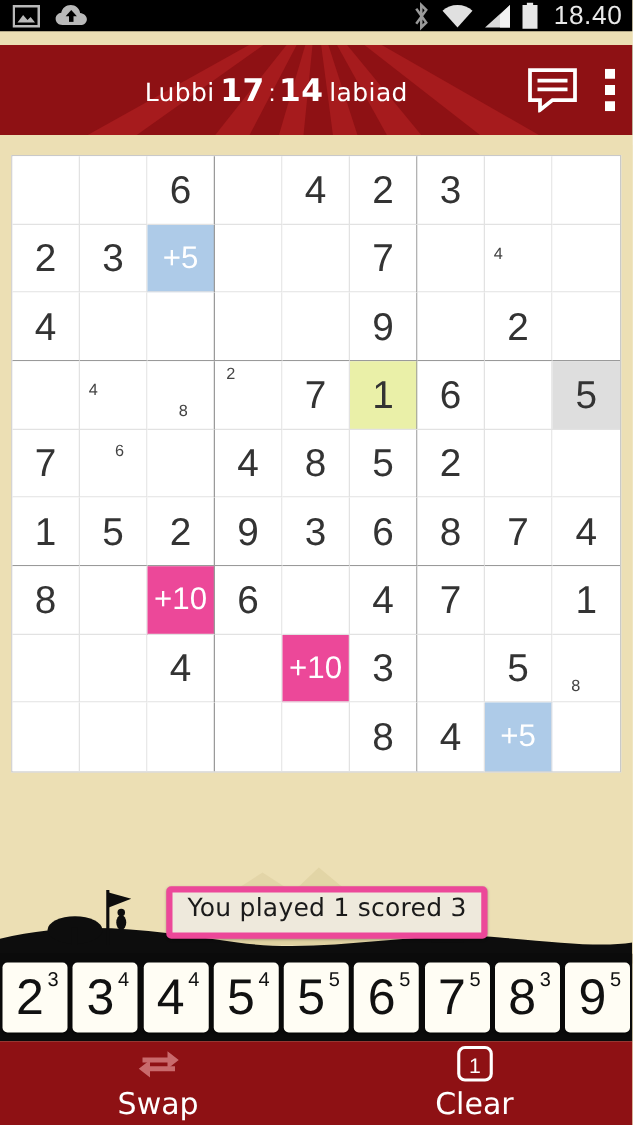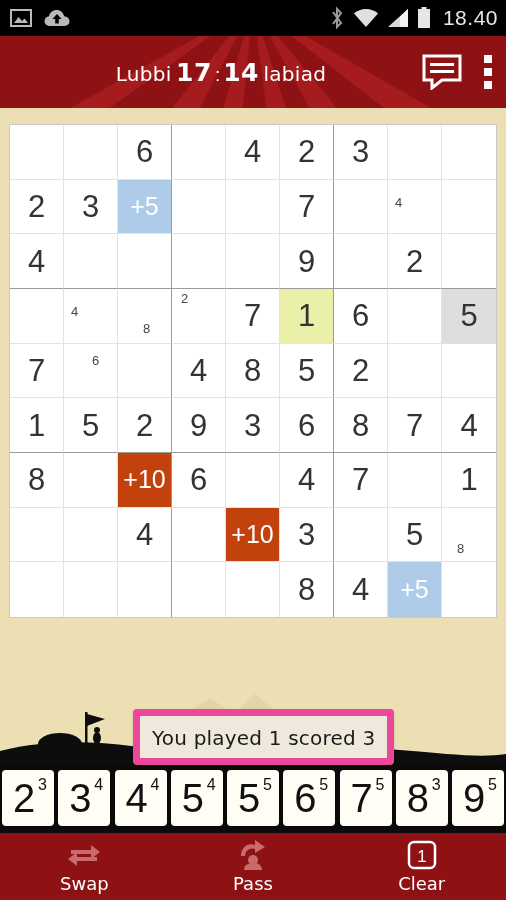--- a/index.html
+++ b/index.html
@@ -6,21 +6,21 @@
   html, body {
     width: 506px; height: 900px;
     font-family: "Liberation Sans", sans-serif;
     overflow: hidden;
     background: #ecdfb4;
   }
   #app { position: relative; width: 506px; height: 900px; }
 
   
   .statusbar {
-    position: absolute; top: 0; left: 0; width: 506px; height: 36px;
+    position: absolute; top: 0; left: 0; width: 506px; height: 25px;
     background: #000; display: flex; align-items: center;
     padding: 0 8px 0 10px;
   }
   .sb-left { display: flex; align-items: center; gap: 12px; }
   .sb-right { margin-left: auto; display: flex; align-items: center; gap: 8px; }
   .sb-clock {
     color: #e8e8e8; font-size: 21px; letter-spacing: .5px;
     font-family: "Liberation Sans", sans-serif; padding-left: 4px;
   }
   .sb-ico { display: block; }
@@ -72,43 +72,43 @@
   
   .cell.blk-r { border-right: 1px solid #9a9a9a; }
   .cell.blk-b { border-bottom: 1px solid #9a9a9a; }
 
   .val {
     font-family: "Liberation Sans", sans-serif;
     font-size: 31px; color: #333; line-height: 1;
   }
   .cell.bonus .val { color: #fff; font-size: 25px; }
   .cell.bonus5 { background: #aecbe8; }
-  .cell.bonus10 { background: #c2410c; }
+  .cell.bonus10 { background: #ec4899; }
   .cell.sel { background: #eaf0a8; }
   .cell.grey { background: #dedede; }
 
   .note {
     position: absolute; font-size: 13px; color: #444;
     font-family: "Liberation Sans", sans-serif; line-height: 1;
   }
   .note.tl { left: 7px; top: 16px; }
   .note.tl2 { left: 9px; top: 3px; }
   .note.bc { left: 25px; bottom: 8px; }
   .note.cr { left: 28px; top: 10px; }
   .note.bl { left: 15px; bottom: 6px; }
 
   
   .scene {
     position: absolute; top: 626px; left: 0; width: 506px; height: 145px;
     background: #ecdfb4; overflow: hidden;
   }
   .msg {
     position: absolute; left: 133px; top: 709px; z-index: 5;
-    background: #eee9dc; border: 7px solid #ec4899;
-    border-radius: 4px; padding: 10px 12px 8px;
+    background: #eee9dc; border: 5px solid #ec4899;
+    border-radius: 4px; padding: 0 12px 8px;
     box-shadow: 0 1px 2px rgba(0,0,0,.25);
   }
   .msg span {
     font-family: "DejaVu Sans", sans-serif; font-size: 20px; color: #1a1a1a;
     white-space: nowrap; letter-spacing: .2px;
   }
 
   
   .rack {
     position: absolute; top: 763px; left: 0; width: 506px; height: 70px;
@@ -134,21 +134,21 @@
   
   .navbar {
     position: absolute; top: 833px; left: 0; width: 506px; height: 67px;
     background: #8e1114; display: flex;
   }
   .navitem {
     flex: 1; display: flex; flex-direction: column;
     align-items: center; justify-content: center; gap: 3px;
   }
   .navitem .nav-lbl {
-    font-family: "DejaVu Sans", sans-serif; color: #fff; font-size: 18px;
+    font-family: "DejaVu Sans", sans-serif; color: #fff; font-size: 24px;
   }
   .nav-ico { height: 30px; display: flex; align-items: center; }
 </style>
 </head>
 <body>
 
 <div id="app">
 
   <div class="statusbar">
     <div class="sb-left">
@@ -459,30 +459,20 @@
     <div class="navitem">
       <div class="nav-ico">
         <svg width="34" height="28" viewBox="0 0 34 28">
           <path d="M4 9 H24 L24 4 L33 11 L24 18 L24 13 H4 Z" fill="#c96a6c"></path>
           <path d="M30 22 H10 L10 17 L1 24 L10 31 L10 26 H30 Z" fill="#c96a6c" transform="translate(0,-6)"></path>
         </svg>
       </div>
       <div class="nav-lbl">Swap</div>
     </div>
 
-    <div class="navitem">
-      <div class="nav-ico">
-        <svg width="34" height="30" viewBox="0 0 34 30">
-          <path d="M5 16 C5 7 12 2 19 5 L19 0 L29 7 L19 13 L19 9 C14 7 9 11 9 16 Z" fill="#c96a6c"></path>
-          <circle cx="17" cy="20" r="5" fill="#c96a6c"></circle>
-          <path d="M8 30 C8 25 12 23 17 23 C22 23 26 25 26 30 Z" fill="#c96a6c"></path>
-        </svg>
-      </div>
-      <div class="nav-lbl">Pass</div>
-    </div>
 
     <div class="navitem">
       <div class="nav-ico">
         <svg width="32" height="30" viewBox="0 0 32 30">
           <rect x="3" y="2" width="26" height="26" rx="5" fill="none" stroke="#fff" stroke-width="2.5"></rect>
           <text x="16" y="22" font-family="Liberation Sans, sans-serif" font-size="17" fill="#fff" text-anchor="middle" id="notes-badge">1</text>
         </svg>
       </div>
       <div class="nav-lbl">Clear</div>
     </div>

